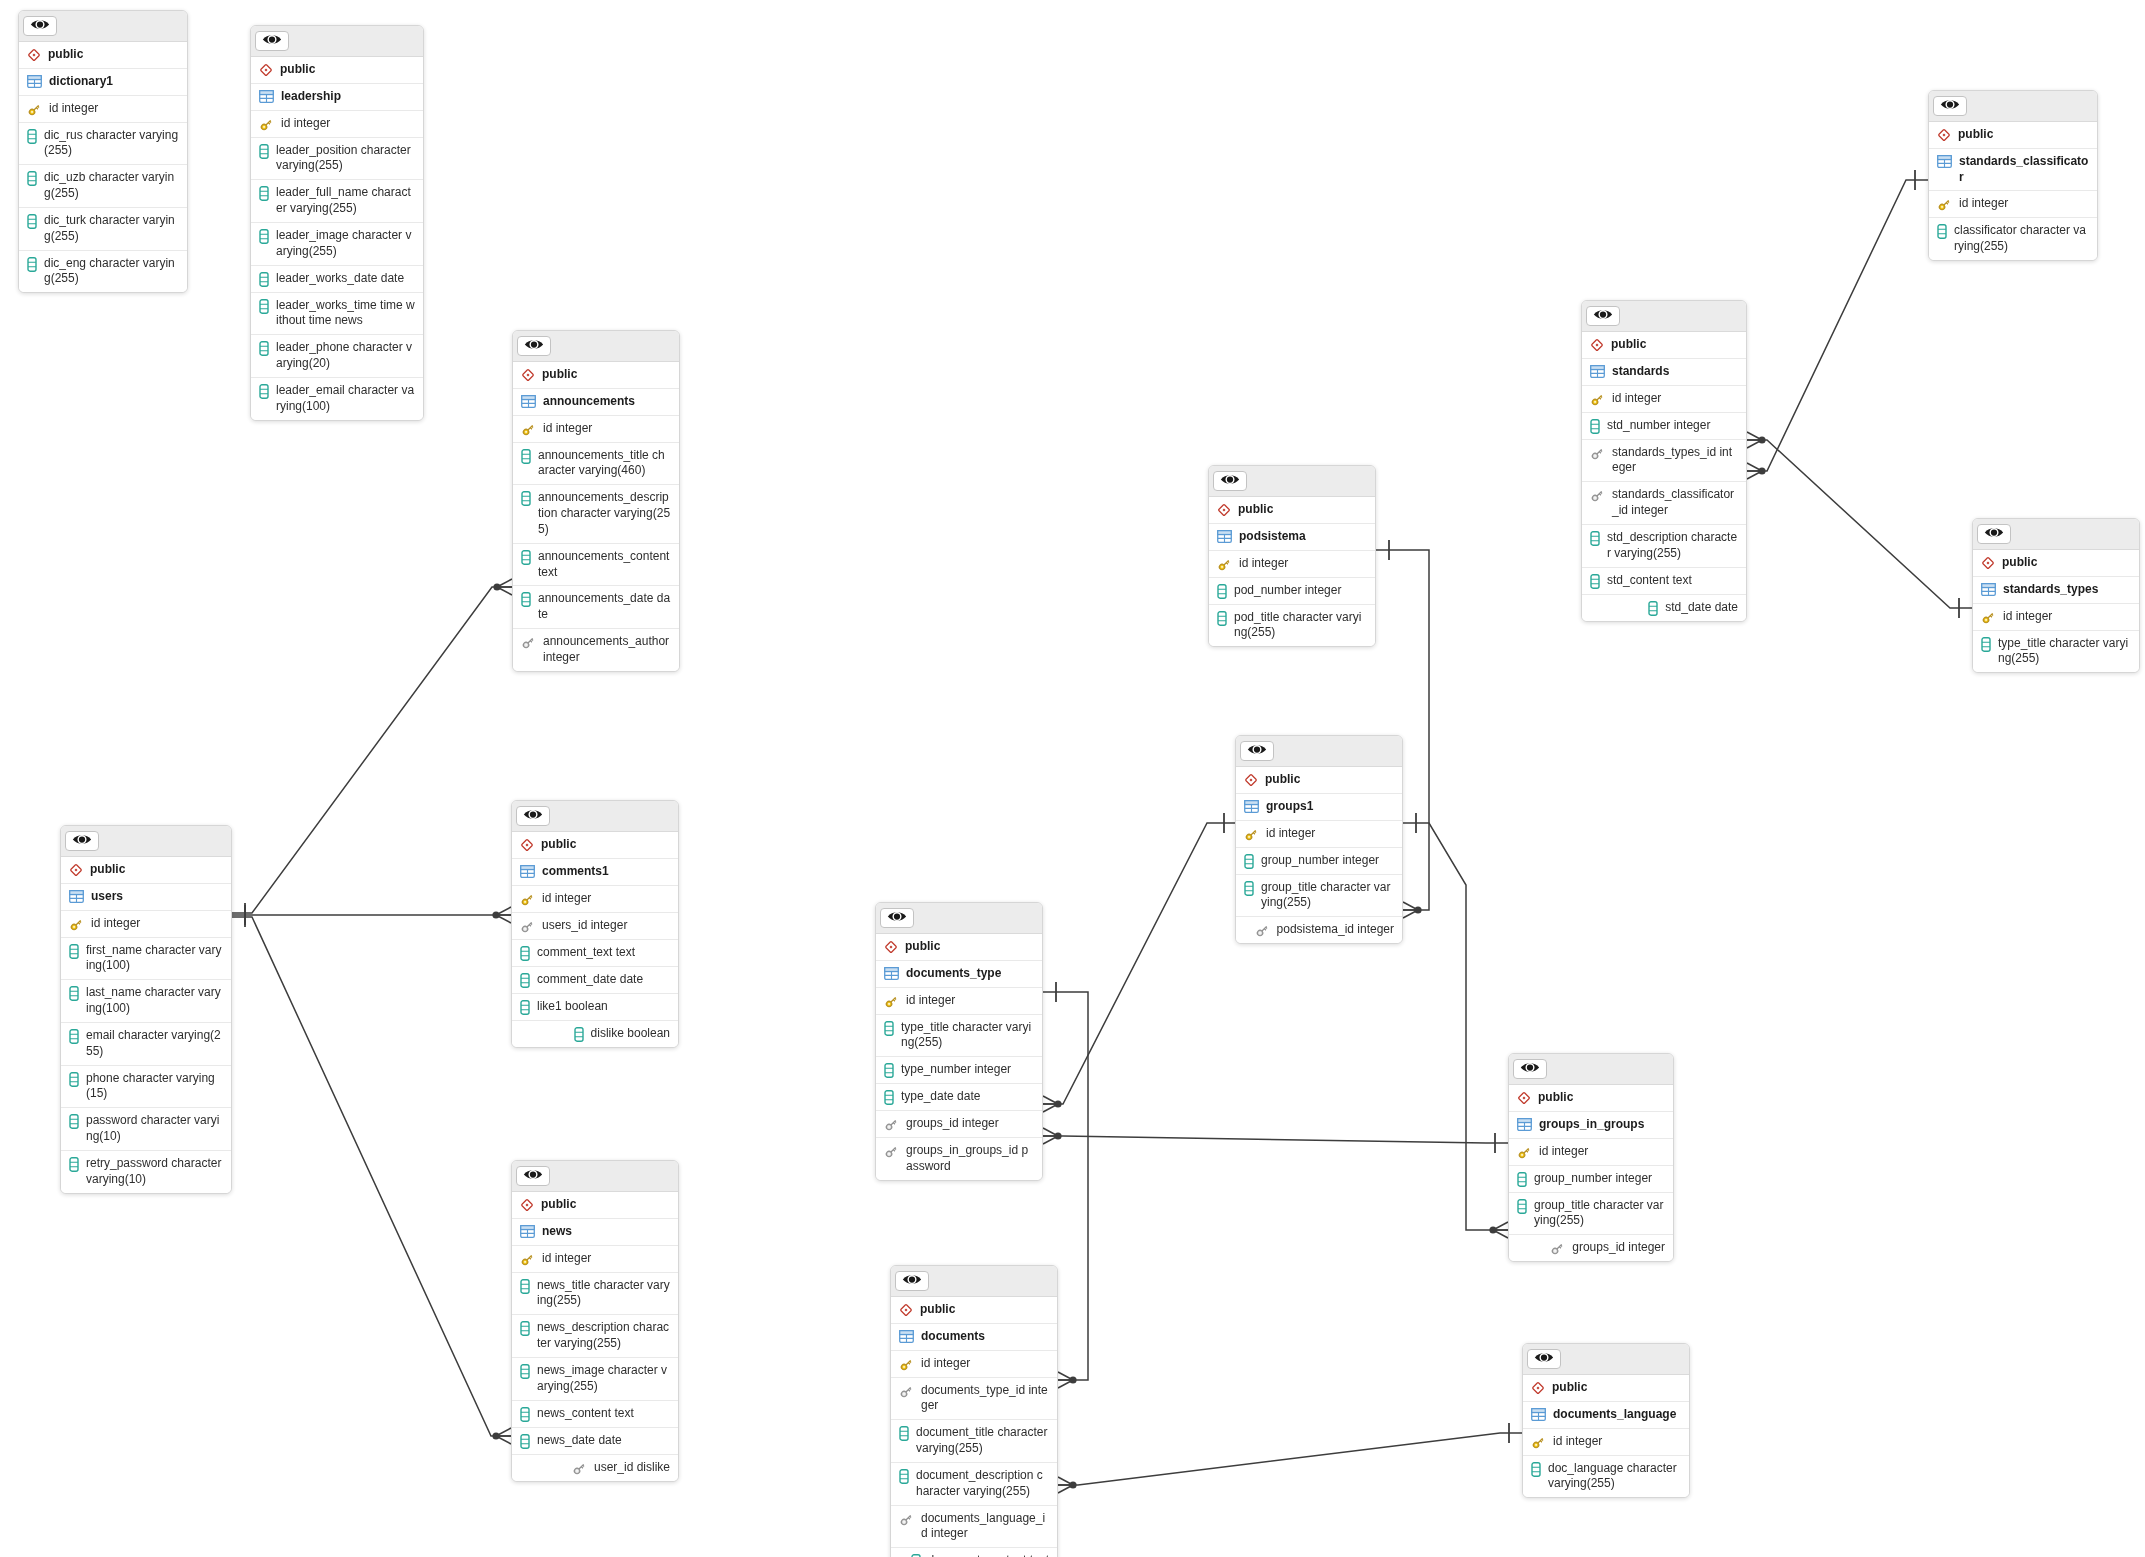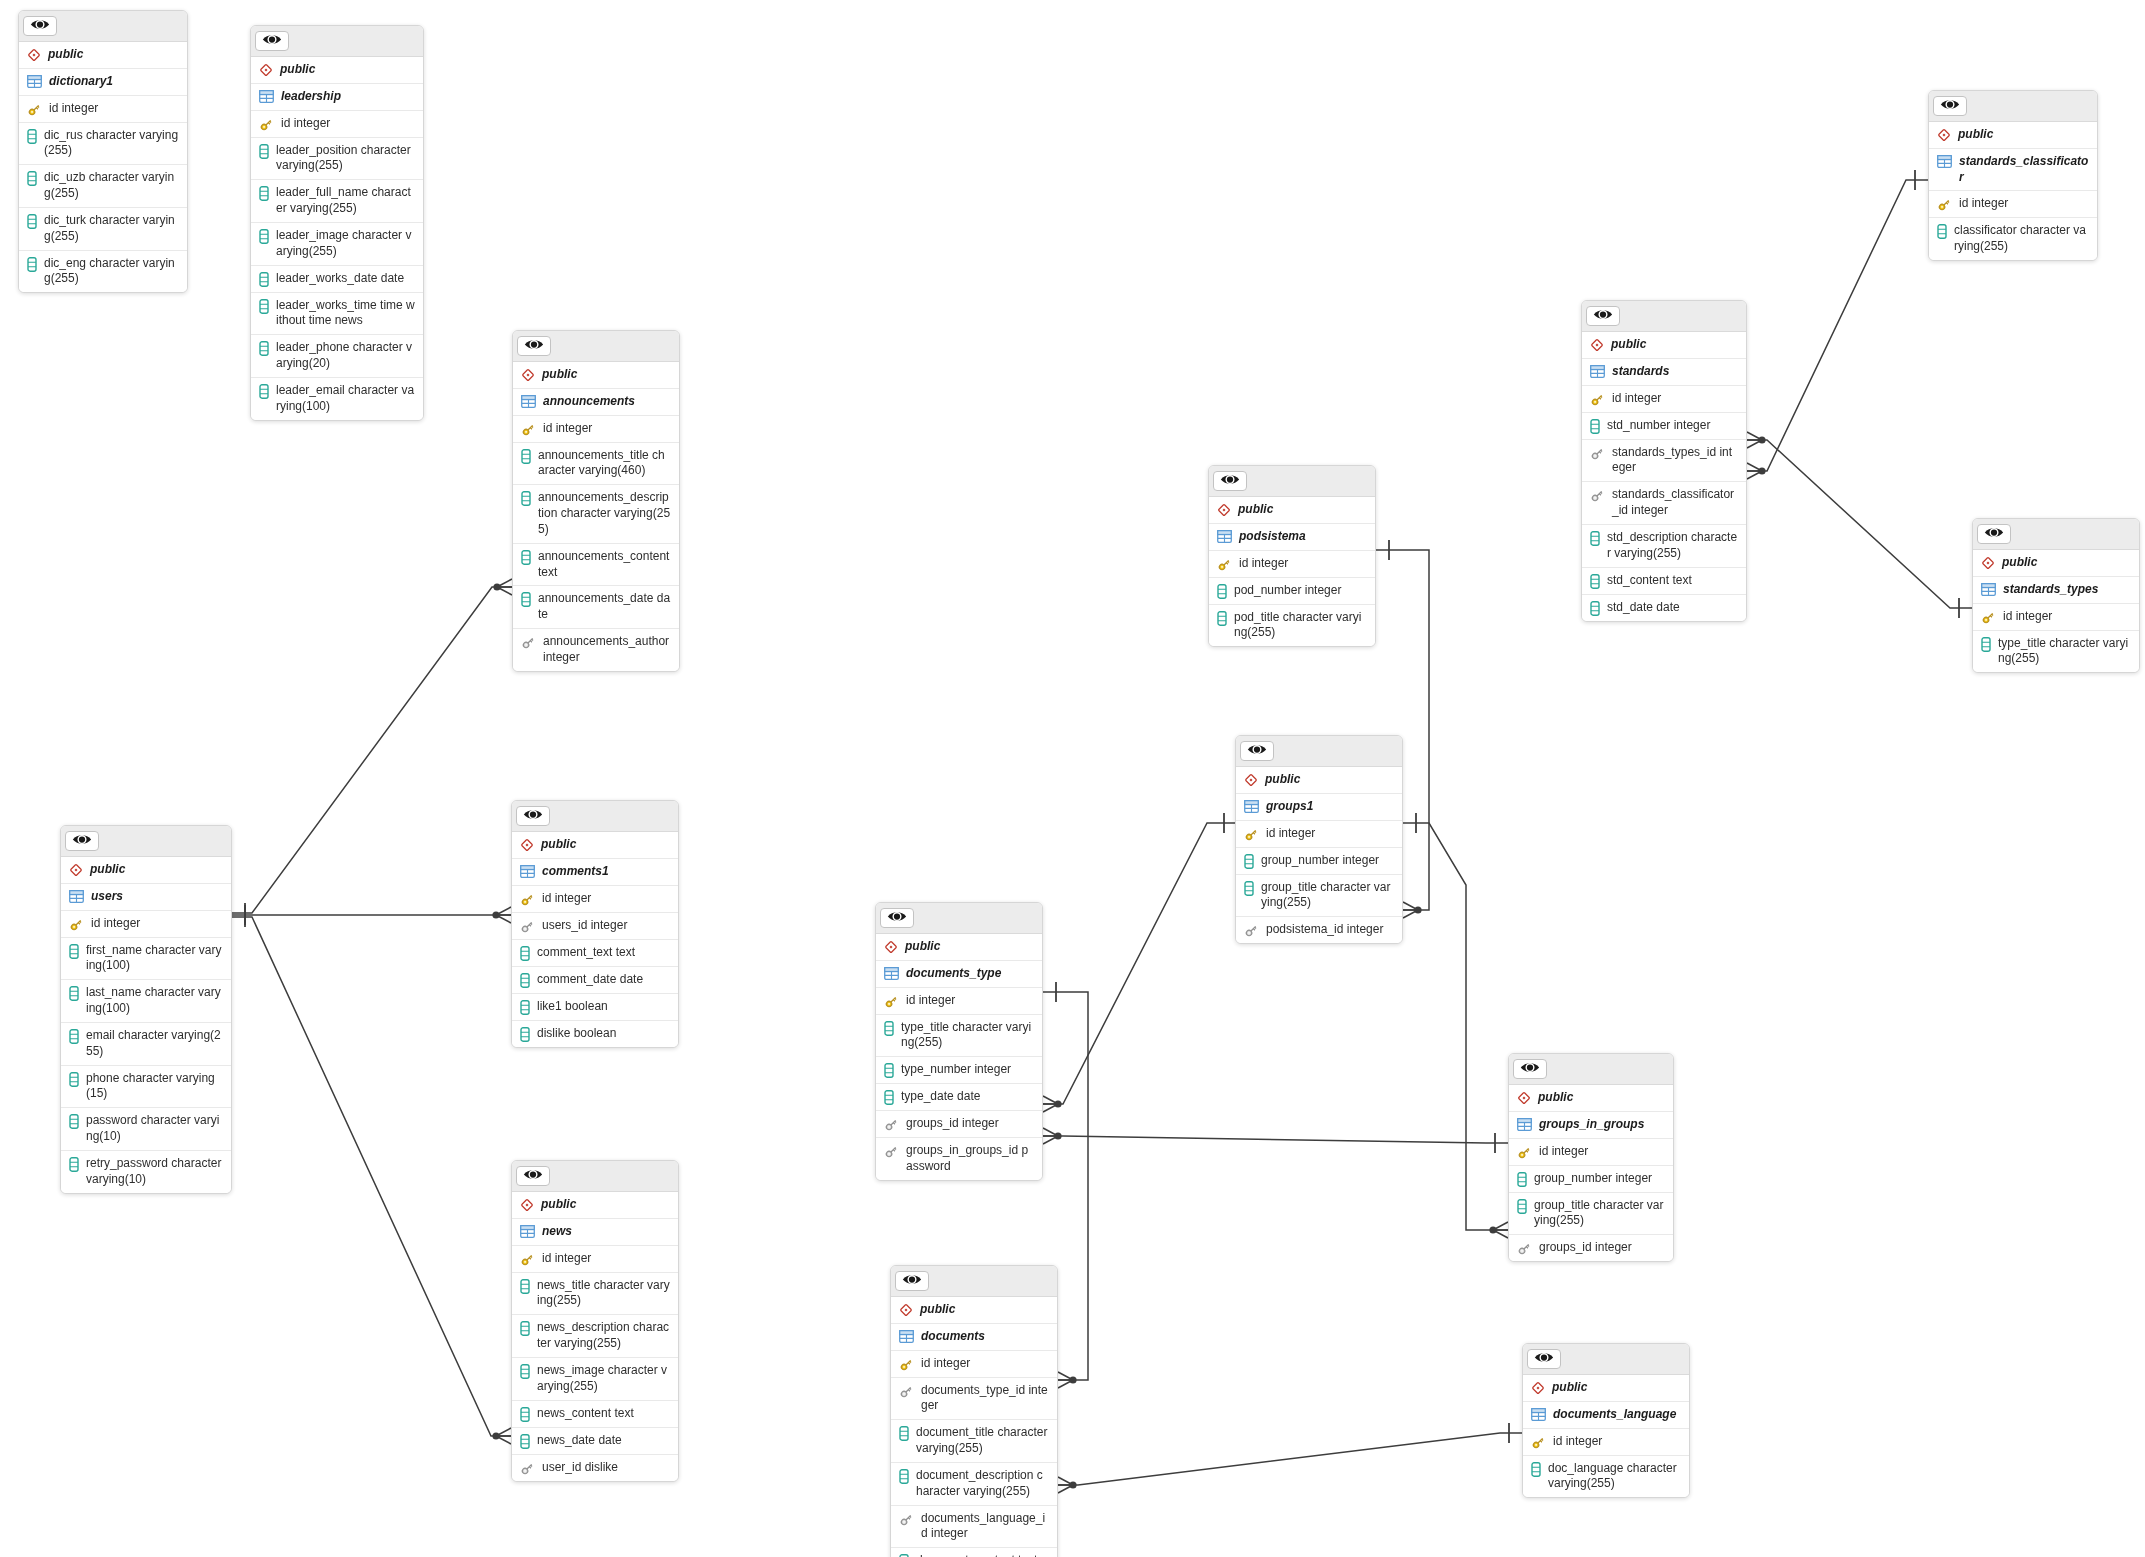--- a/index.html
+++ b/index.html
@@ -7,24 +7,24 @@
           font-family:"Liberation Sans",sans-serif;}
   #rel-svg{position:absolute;left:0;top:0;width:2145px;height:1557px;}
   .table-card{position:absolute;background:#ffffff;border:1px solid #d6d6d6;border-radius:6px;
               box-shadow:0 1px 4px rgba(0,0,0,.14);overflow:hidden;}
   .card-header{background:#ececec;border-bottom:1px solid #dadada;padding:3px 4px;height:24px;
                display:flex;align-items:center;}
   .eye-btn{background:#ffffff;border:1px solid #c3c3c3;border-radius:4px;padding:2px 6px;
            display:flex;align-items:center;cursor:pointer;height:20px;box-sizing:border-box;}
   .row{display:flex;align-items:flex-start;gap:7px;padding:5px 8px;border-bottom:1px solid #e9e9e9;
        font-size:12px;line-height:1.32;color:#2e2e2e;min-height:25px;box-sizing:border-box;background:#fff;}
-  .row:last-child{border-bottom:none;}
+  .row:last-child{border-bottom:none;justify-content:flex-end;}
   .row .ic{flex:0 0 auto;margin-top:1px;display:inline-flex;}
   .row .txt{word-break:break-all;}
-  .row.bold .txt{font-weight:bold;color:#1c1c1c;font-style:italic;}
+  .row.bold .txt{font-weight:bold;color:#1c1c1c;}
 </style>
 </head>
 <body>
 
 <div id="canvas">
   <svg id="rel-svg">
       <polyline points="512,587 492,587 252,913 232,913" fill="none" stroke="#3d3d3d" stroke-width="1.5"></polyline>
       <line x1="497" y1="587" x2="512" y2="579" stroke="#3d3d3d" stroke-width="1.5"></line>
       <line x1="497" y1="587" x2="512" y2="587" stroke="#3d3d3d" stroke-width="1.5"></line>
       <line x1="497" y1="587" x2="512" y2="595" stroke="#3d3d3d" stroke-width="1.5"></line>

